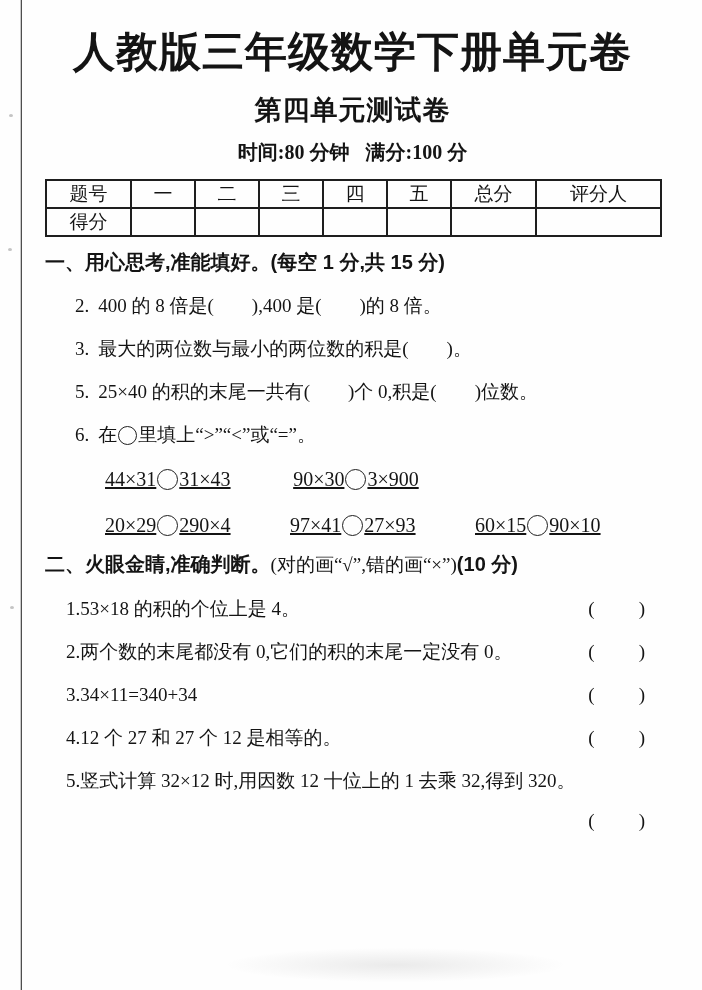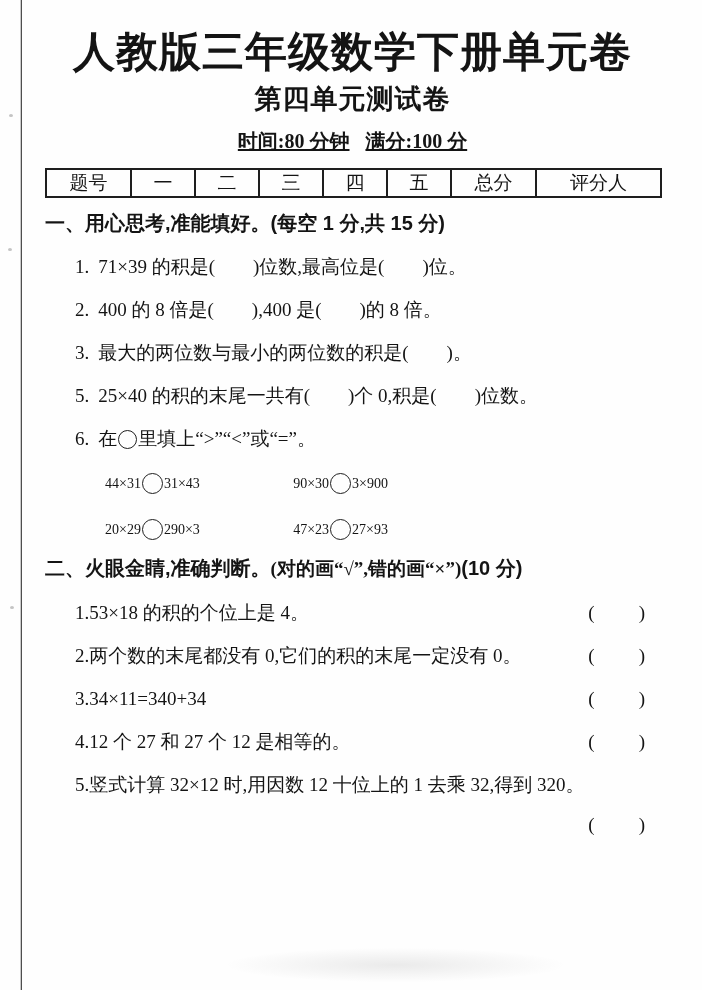--- a/index.html
+++ b/index.html
@@ -40,36 +40,35 @@
   .title {
     margin-top: 26px;
     font-size: 42px;
     line-height: 52px;
     font-weight: 900;
     text-align: center;
     letter-spacing: 1px;
     white-space: nowrap;
   }
   .subtitle {
-    margin-top: 6px;
+    margin-top: 17px;
     font-size: 27px;
     line-height: 30px;
     font-weight: 600;
     text-align: center;
     letter-spacing: 1px;
   }
   .meta {
     margin-top: 15px;
     display: flex;
     justify-content: center;
     gap: 16px;
     font-size: 20px;
     line-height: 24px;
     font-weight: 700;
-    text-decoration: underline;
   }
   table.score-table {
     margin-top: 15px;
     width: 615px;
     border-collapse: collapse;
     table-layout: fixed;
   }
   table.score-table td {
     border: 2px solid #1e1e1e;
     height: 27px;
@@ -80,21 +79,21 @@
   .sec-heading {
     margin-top: 12px;
     font-size: 20px;
     line-height: 26px;
     font-weight: 700;
     font-family: "Liberation Sans", sans-serif;
     white-space: nowrap;
   }
   .sec-heading .note {
     font-family: "Liberation Serif", serif;
-    font-weight: 700;
+    font-weight: 400;
     font-size: 19px;
   }
   .q {
     margin: 19px 0 0 30px;
     font-size: 19px;
     line-height: 24px;
     white-space: nowrap;
   }
   .q .qno { margin-right: 9px; }
   .circle {
@@ -102,30 +101,31 @@
     width: 19px; height: 19px;
     border: 1.7px solid #1e1e1e;
     border-radius: 50%;
     vertical-align: -4px;
     margin: 0 1px;
   }
   .cmp-row {
     display: flex;
     margin: 19px 0 0 60px;
     width: 555px;
-    font-size: 14px;
+    font-size: 20px;
     line-height: 27px;
+    text-decoration: underline;
   }
   .cmp-item { width: 33.9%; display: flex; align-items: center; white-space: nowrap; }
   .cmp-item .circle { width: 21px; height: 21px; vertical-align: middle; margin: 0 1px; }
   .jq {
     display: flex;
     justify-content: space-between;
     align-items: flex-start;
-    margin: 19px 0 0 30px;
+    margin: 19px 0 0 21px;
     font-size: 19px;
     line-height: 24px;
   }
   .jq .jtext { white-space: nowrap; }
   .paren {
     padding-right: 13px;
     letter-spacing: 2px;
     white-space: pre;
   }
   .paren-line {
@@ -170,29 +170,36 @@
           <tr>
         <td>题号</td>
         <td>一</td>
         <td>二</td>
         <td>三</td>
         <td>四</td>
         <td>五</td>
         <td>总分</td>
         <td>评分人</td>
       </tr>
+      <tr>
+        <td>得分</td>
+        <td></td>
+        <td></td>
+        <td></td>
+        <td></td>
+        <td></td>
+        <td></td>
+        <td></td>
+      </tr>
     </tbody>
       </table>
 
     <div class="sec-heading">一、用心思考,准能填好。(每空 1 分,共 15 分)</div>
 
     <div class="q">
-      <span class="qno">1.</span><span>71×39 的积是(　　)位数,最高位是(　　)位。</span>
-    </div>
-    <div class="q">
       <span class="qno">2.</span><span>400 的 8 倍是(　　),400 是(　　)的 8 倍。</span>
     </div>
     <div class="q">
       <span class="qno">3.</span><span>最大的两位数与最小的两位数的积是(　　)。</span>
     </div>
     <div class="q">
       <span class="qno">5.</span><span>25×40 的积的末尾一共有(　　)个 0,积是(　　)位数。</span>
     </div>
     <div class="q">
       <span class="qno">6.</span><span>在</span><span class="circle"></span><span>里填上“&gt;”“&lt;”或“=”。</span>
@@ -207,26 +214,31 @@
       <span class="cmp-item">
         <span>90×30</span>
           <span class="circle"></span>
           <span>3×900</span>
       </span>
     </div>
     <div class="cmp-row">
       <span class="cmp-item">
         <span>20×29</span>
           <span class="circle"></span>
-          <span>290×3</span>
-      </span>
-      <span class="cmp-item">
-        <span>47×23</span>
+          <span>290×4</span>
+      </span>
+      <span class="cmp-item">
+        <span>97×41</span>
           <span class="circle"></span>
           <span>27×93</span>
+      </span>
+      <span class="cmp-item">
+        <span>60×15</span>
+          <span class="circle"></span>
+          <span>90×10</span>
       </span>
     </div>
 
     <div class="sec-heading">
       <span>二、火眼金睛,准确判断。</span><span class="note">(对的画“√”,错的画“×”)</span><span>(10 分)</span>
     </div>
 
     <div class="jq">
       <span class="jtext"><span class="qno">1.</span><span>53×18 的积的个位上是 4。</span></span>
       <span class="paren">(　　)</span>

